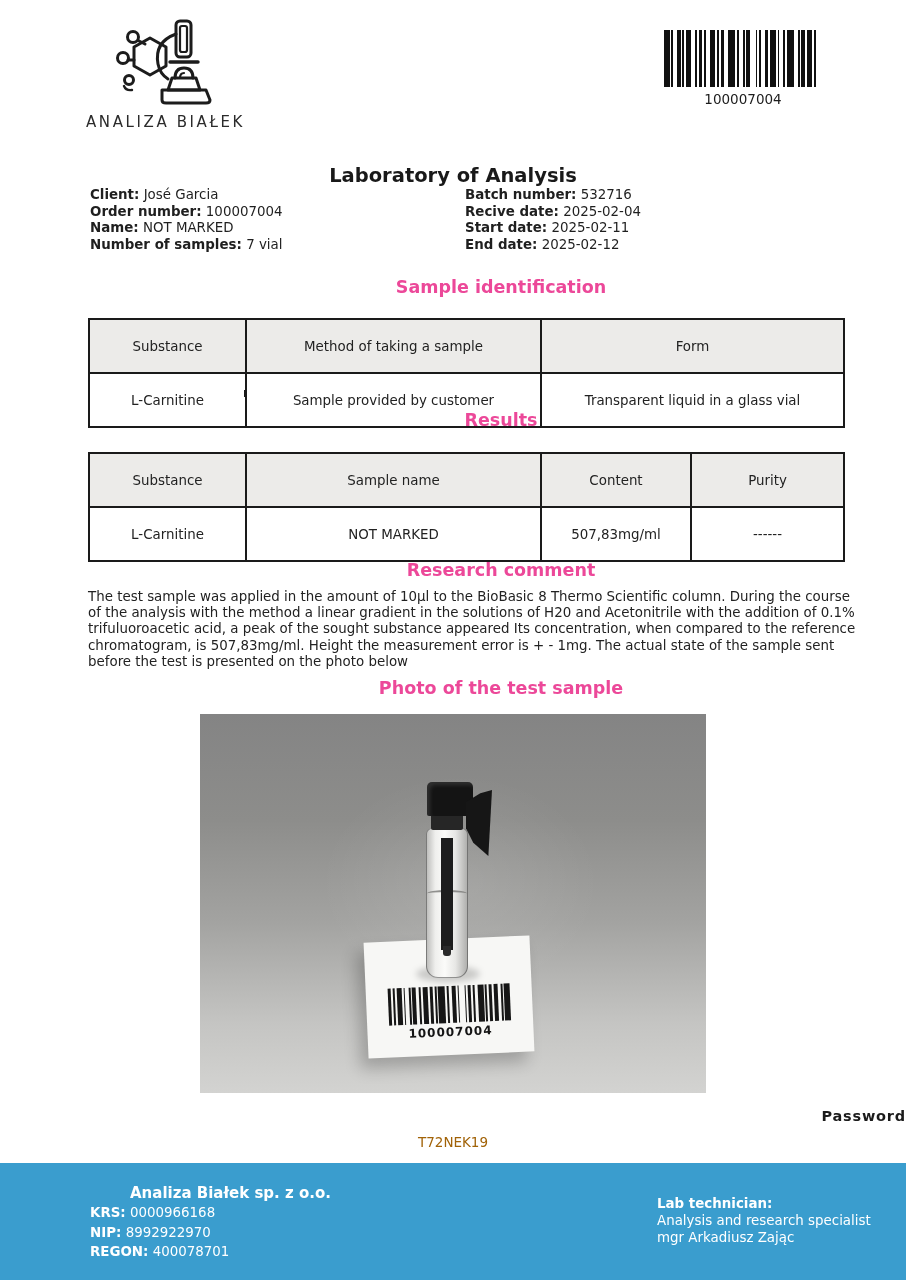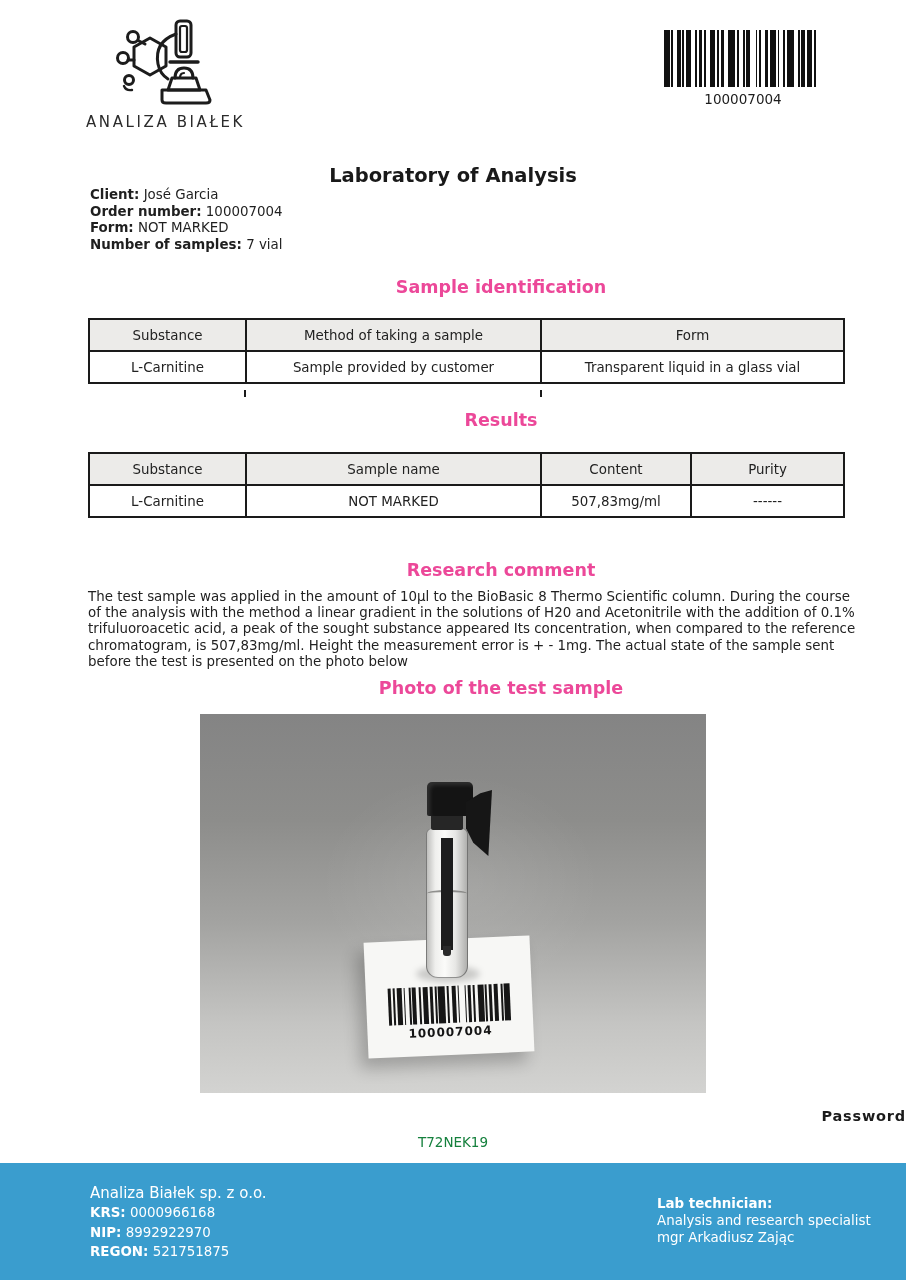--- a/index.html
+++ b/index.html
@@ -26,21 +26,21 @@
   .info-col.right { left:465px; }
   .info-col .lbl { font-weight:bold; }
 
   
   .sec-heading { position:absolute; left:0; width:100%; text-align:center;
                  font-size:17.5px; font-weight:bold; color:#ec4899;margin-left:48px; }
 
   
   .data-table { position:absolute; left:88px; width:755px; border-collapse:collapse; table-layout:fixed;
                 font-size:13.4px; color:#222; }
-  .data-table th, .data-table td { border:2px solid #1a1a1a; text-align:center; font-weight:normal; height:32px; padding:0 4px; }
+  .data-table th, .data-table td { border:2px solid #1a1a1a; text-align:center; font-weight:normal; height:54px; padding:0 4px; }
   .data-table th { background:#ecebe9; }
   .data-table td { background:#ffffff; }
   .stub { position:absolute; width:2px; height:7px; background:#1a1a1a; }
 
   .comment-text { position:absolute; left:88px; top:589px; width:770px;
                   font-size:13.4px; line-height:16.2px; color:#222; }
 
   
   .photo { position:absolute; left:200px; top:714px; width:506px; height:379px; overflow:hidden;
            background:linear-gradient(180deg,#848484 0%,#8d8d8b 28%,#a3a3a1 55%,#c5c5c3 82%,#d3d3d1 100%); }
@@ -64,28 +64,28 @@
   .vial-collar { position:absolute; left:231px; top:99px; width:32px; height:17px; background:#262626; border-radius:2px; }
   .vial-cap { position:absolute; left:227px; top:68px; width:46px; height:34px; background:#141414; border-radius:5px 5px 2px 2px;
               box-shadow:inset 3px 3px 4px rgba(255,255,255,0.12); }
   .vial-tab { position:absolute; left:266px; top:76px; width:26px; height:66px; background:#161616;
               clip-path:polygon(0 18%, 55% 5%, 100% 0, 86% 100%, 28% 80%, 0 58%); }
 
   
   .password-label { position:absolute; left:0; top:1108px; width:100%; text-align:right;
                     font-size:14.5px; font-weight:bold; letter-spacing:0.8px; color:#1b1b1b; }
   .password-value { position:absolute; left:0; top:1134px; width:100%; text-align:center;
-                    font-size:13.5px; color:#15803d; }
+                    font-size:13.5px; color:#a16207; }
 
   
   .footer { position:absolute; left:0; top:1163px; width:906px; height:117px; background:#3a9dce; color:#fff; }
   .f-col { position:absolute; font-size:13.4px; line-height:16.8px; }
   .f-col .f-title { font-weight:bold; }
   .f-company { left:90px; top:21px; line-height:19.4px; }
-  .f-company .f-name { font-weight:normal; font-size:15px; }
+  .f-company .f-name { font-weight:bold; font-size:15px;margin-left:40px; }
   .f-company .lbl { font-weight:bold; }
   .f-hq { left:360px; top:33px; }
   .f-tech { left:657px; top:33px; }
 </style>
 </head>
 <body>
 
 <div class="page">
 
   <div class="logo-block">
@@ -169,22 +169,28 @@
         <span style="width: 3.48837%; background: transparent;"></span>
       </div>
     <div class="num">100007004</div>
   </div>
 
   <div class="doc-title">Laboratory of Analysis</div>
 
   <div class="info-col left">
     <div><span class="lbl">Client:</span> <span>José Garcia</span></div>
     <div><span class="lbl">Order number:</span>&nbsp;<span>100007004</span></div>
-    <div><span class="lbl">Form:</span>&nbsp;<span>NOT MARKED</span></div>
+    <div><span class="lbl">Name:</span>&nbsp;<span>NOT MARKED</span></div>
     <div><span class="lbl">Number of samples:</span> <span>7 vial</span></div>
+  </div>
+  <div class="info-col right">
+    <div><span class="lbl">Batch number:</span> <span>532716</span></div>
+    <div><span class="lbl">Recive date:</span> <span>2025-02-04</span></div>
+    <div><span class="lbl">Start date:</span>&nbsp;<span>2025-02-11</span></div>
+    <div><span class="lbl">End date:</span>&nbsp;<span>2025-02-12</span></div>
   </div>
 
   <div class="sec-heading" style="top:277px;">Sample identification</div>
   <table class="data-table" style="top:318px;">
     <colgroup>
         <col style="width:157px">
         <col style="width:295px">
         <col style="width:303px">
       </colgroup>
     <tbody>
@@ -294,21 +300,21 @@
   </div>
 
   <div class="password-label">Password</div>
   <div class="password-value">T72NEK19</div>
 
   <div class="footer">
     <div class="f-col f-company">
       <div class="f-name">Analiza Białek sp. z o.o.</div>
       <div><span class="lbl">KRS:</span> <span>0000966168</span></div>
       <div><span class="lbl">NIP:</span> <span>8992922970</span></div>
-      <div><span class="lbl">REGON:</span> <span>521751875</span></div>
+      <div><span class="lbl">REGON:</span> <span>400078701</span></div>
     </div>
     <div class="f-col f-tech">
       <div class="f-title">Lab technician:</div>
       <div>Analysis and research specialist</div>
       <div>mgr Arkadiusz Zając</div>
     </div>
   </div>
 
 </div>
 

